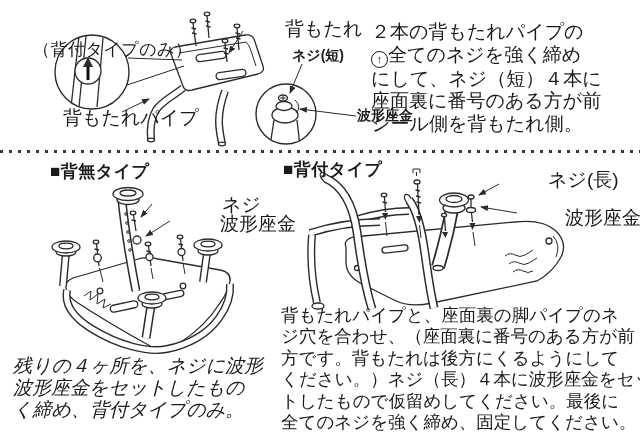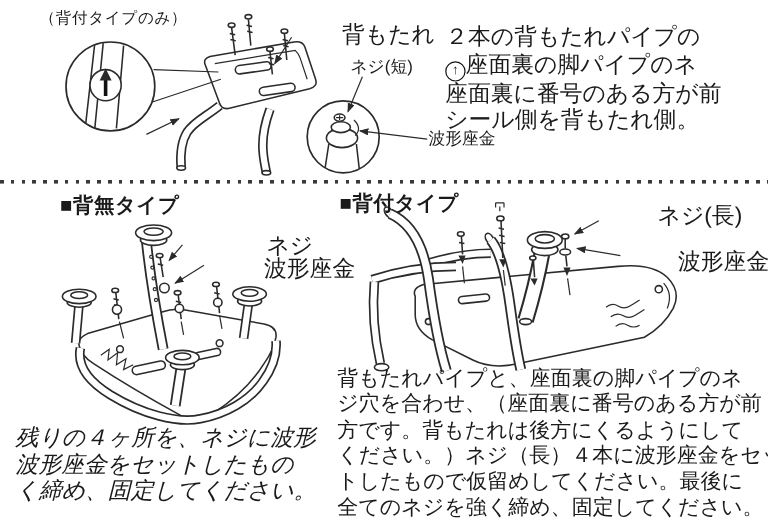--- a/index.html
+++ b/index.html
@@ -1,24 +1,24 @@
 <!DOCTYPE html>
 <html><head>
 <meta charset="utf-8">
 <style>
   html,body{margin:0;padding:0;background:#e8e8e8;}
   .page{
     position:relative;width:640px;height:442px;background:#fff;overflow:hidden;
     font-family:"Liberation Sans",sans-serif;color:#1a1a1a;
   }
   .abs{position:absolute;white-space:nowrap;}
-  .title{font-size:13px;letter-spacing:.5px;}
+  .title{font-size:17px;letter-spacing:.5px;margin-top:32px;}
   .heading{font-size:17px;font-weight:600;letter-spacing:.5px;}
   .lbl{font-size:19px;padding-left:48px;}
-  .lbl-sm{font-size:14px;}
+  .lbl-sm{font-size:14px;font-weight:bold;}
   .para{position:absolute;}
   .para div{white-space:nowrap;}
   .para-tr{font-size:19px;line-height:22.5px;}
   .para-bl{font-size:19px;line-height:21.8px;}
   .para-br{font-size:17.5px;line-height:21.4px;}
   .circle-arrow{
     display:inline-block;width:15px;height:15px;border:1.6px solid #111;border-radius:50%;
     font-size:11px;line-height:14px;text-align:center;font-weight:bold;vertical-align:-2px;
   }
   .divider{
@@ -228,38 +228,40 @@
       </g>
       <path class="tn" d="M499,184 L479,195" marker-end="url(#ah)"></path>
       <path class="tn" d="M517,213 L481,207" marker-end="url(#ah)"></path>
     </g>
   </svg>
 
   <div class="abs title" style="left:33px;top:6px;">（背付タイプのみ）</div>
   <div class="abs lbl" style="left:237px;top:16px;">背もたれ</div>
   <div class="abs lbl-sm" style="left:292px;top:47px;">ネジ(短)</div>
   <div class="abs lbl-sm" style="left:357px;top:107px;">波形座金</div>
+  <div class="abs lbl" style="left:15px;top:105px;">背もたれパイプ</div>
 
   <div class="para para-tr" style="left:371px;top:21px;">
     <div>２本の背もたれパイプの</div>
-    <div><span class="circle-arrow">↑</span><span>座面裏の脚パイプのネ</span></div>
+    <div><span class="circle-arrow">↑</span><span>全てのネジを強く締め</span></div>
+    <div>にして、ネジ（短）４本に</div>
     <div>座面裏に番号のある方が前</div>
     <div>シール側を背もたれ側。</div>
   </div>
 
   <div class="divider"></div>
 
   <div class="abs heading" style="left:50px;top:160px;">■背無タイプ</div>
   <div class="abs lbl" style="left:155px;top:192px;margin-left:19px;">ネジ</div>
   <div class="abs lbl" style="left:172px;top:211px;">波形座金</div>
 
   <div class="para para-bl" style="left:13px;top:355px;font-style:italic;">
     <div>残りの４ヶ所を、ネジに波形</div>
     <div>波形座金をセットしたもの</div>
-    <div>く締め、固定してください。</div>
+    <div>く締め、背付タイプのみ。</div>
   </div>
 
   <div class="abs heading" style="left:283px;top:158px;">■背付タイプ</div>
   <div class="abs lbl" style="left:500px;top:167px;text-align:center;">ネジ(長)</div>
   <div class="abs lbl" style="left:517px;top:205px;">波形座金</div>
 
   <div class="para para-br" style="left:281px;top:305px;">
     <div>背もたれパイプと、座面裏の脚パイプのネ</div>
     <div>ジ穴を合わせ、（座面裏に番号のある方が前</div>
     <div>方です。背もたれは後方にくるようにして</div>

